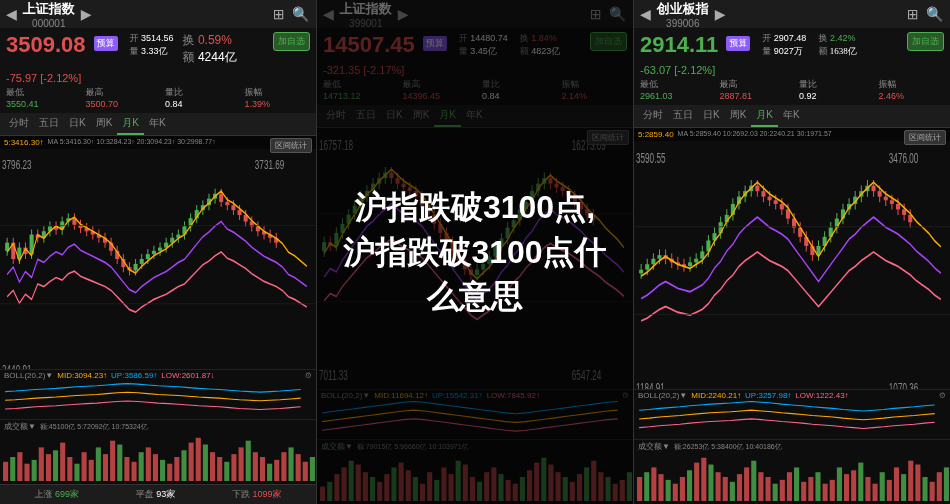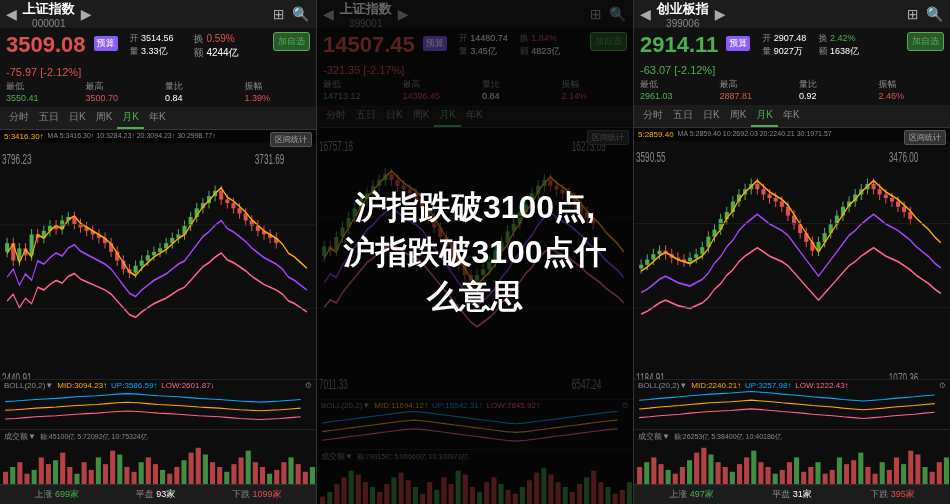--- a/index.html
+++ b/index.html
@@ -227,21 +227,21 @@
     .boll-low { color: #ff6688; }
 
     .gear-icon {
       margin-left: auto;
       cursor: pointer;
       color: #666;
     }
 
     
     .volume-section {
-      height: 55px;
+      height: 65px;
       background: #0d0d0d;
       border-top: 1px solid #222;
     }
 
     
     .bottom-stats {
       background: #1c1c1c;
       padding: 3px 6px;
       display: flex;
       justify-content: space-around;
@@ -314,21 +314,21 @@
     </div>
 
     <div class="price-section">
       <div class="price-row">
         <span class="main-price ">3509.08</span>
         <span class="forecast-badge">预算</span>
         <div style="margin-left:4px; font-size:9px;">
           <div style="color:#888;">开 <span style="color:#fff">3514.56</span></div>
           <div style="color:#888;">量 <span style="color:#fff">3.33亿</span></div>
         </div>
-        <div style="margin-left:12px; font-size:10px;">
+        <div style="margin-left:1px; font-size:12px;">
           <div style="color:#888;">换 <span style="color:#e05050">0.59%</span></div>
           <div style="color:#888;">额 <span style="color:#fff">4244亿</span></div>
         </div>
         <button class="add-btn">加自选</button>
       </div>
       <div class="price-row">
         <span class="price-change ">-75.97 [-2.12%]</span>
       </div>
       <div class="stats-grid">
         <div class="stat-item">
@@ -836,21 +836,21 @@
     <div class="price-section">
       <div class="price-row">
         <span class="main-price green">2914.11</span>
         <span class="forecast-badge">预算</span>
         <div style="margin-left:4px; font-size:9px;">
           <div style="color:#888;">开 <span style="color:#fff">2907.48</span></div>
           <div style="color:#888;">量 <span style="color:#fff">9027万</span></div>
         </div>
         <div style="margin-left:4px; font-size:9px;">
           <div style="color:#888;">换 <span style="color:#4caf50">2.42%</span></div>
-          <div style="color:#888;">额 <span style="color:#fff">1638亿</span></div>
+          <div style="color:#888;font-family:Liberation Serif, serif;">额 <span style="color:#fff">1638亿</span></div>
         </div>
         <button class="add-btn">加自选</button>
       </div>
       <div class="price-row">
         <span class="price-change green">-63.07 [-2.12%]</span>
       </div>
       <div class="stats-grid">
         <div class="stat-item">
           <span class="stat-label">最低</span>
           <span class="stat-value green">2961.03</span>
@@ -1061,25 +1061,14 @@
           <rect x="311" y="19.8" width="5" height="25.2" fill="#e05050" opacity="0.8"></rect>
       </svg>
       <div style="display:flex; justify-content:space-between; padding: 1px 4px; font-size:8px;">
         <span style="color:#888">2016/3/31</span>
         <span style="color:#aaa">5.56万亿</span>
         <span style="color:#888">2018/9/28</span>
         <span style="color:#888">2021/2/26</span>
       </div>
     </div>
 
-    <div class="bottom-stats">
-      <div class="bottom-stat">
-        <span class="bottom-stat-label">上涨 <span class="bottom-stat-value green">497家</span></span>
-      </div>
-      <div class="bottom-stat">
-        <span class="bottom-stat-label">平盘 <span class="bottom-stat-value white">31家</span></span>
-      </div>
-      <div class="bottom-stat">
-        <span class="bottom-stat-label">下跌 <span class="bottom-stat-value">395家</span></span>
-      </div>
-    </div>
   </div>
   </div>
 
 </body></html>

